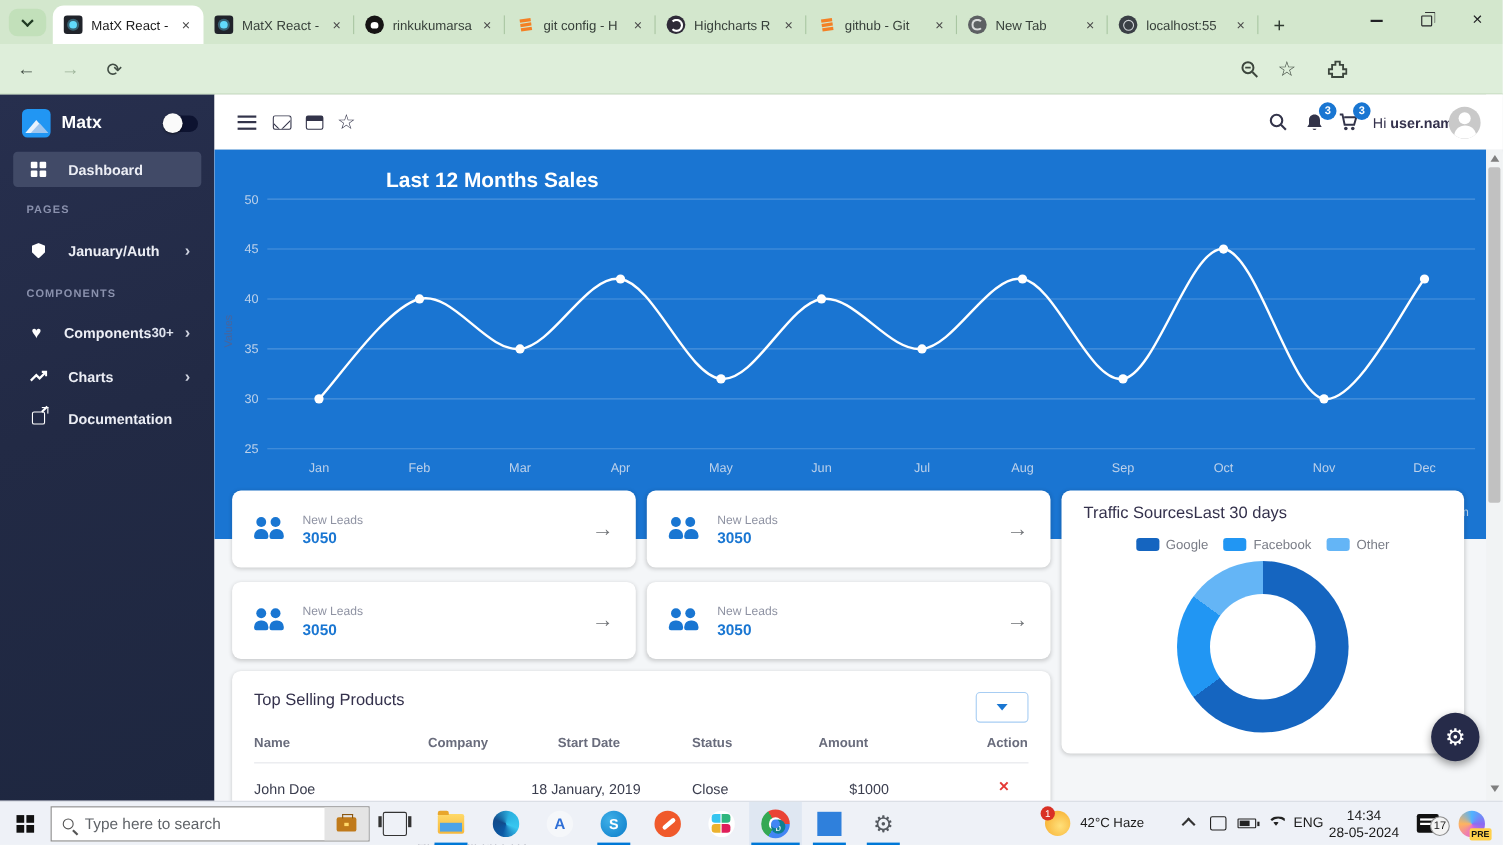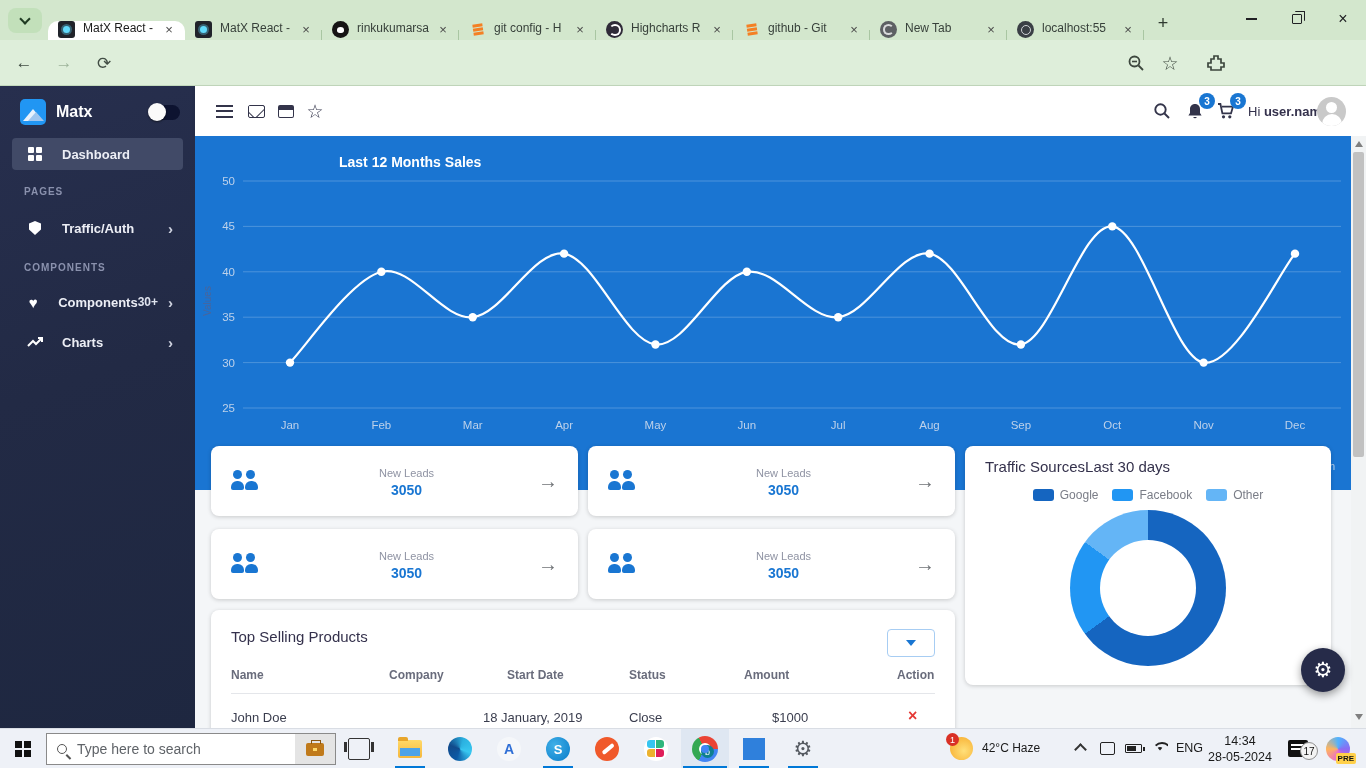--- a/index.html
+++ b/index.html
@@ -4,21 +4,21 @@
 <style>
   * { margin:0; padding:0; box-sizing:border-box; }
   html,body { width:1366px; height:768px; overflow:hidden; font-family:"Liberation Sans", sans-serif; background:#f4f6f8; }
   .abs { position:absolute; }
 
   
   #tabstrip { left:0; top:0; width:1366px; height:40px; background:#d3e7cd; }
   #tabsearch-btn { left:8px; top:8px; width:34px; height:25px; border-radius:8px; background:#c2e0ba; display:flex; align-items:center; justify-content:center; cursor:pointer; }
   .chev-down { width:8px; height:8px; border-right:2px solid #1f3a22; border-bottom:2px solid #1f3a22; transform:rotate(45deg); margin-top:-3px; }
   #tabs { left:48px; top:5px; width:1100px; height:35px; display:flex; }
-  .tab { position:relative; width:137px; height:35px; display:flex; padding:0 8px 0 10px; border-radius:10px 10px 0 0; color:#37403a; font-size:12px; cursor:pointer;margin-top:16px; }
+  .tab { position:relative; width:137px; height:35px; display:flex; align-items:center; padding:0 8px 0 10px; border-radius:10px 10px 0 0; color:#37403a; font-size:12px; cursor:pointer; }
   .tab.active { background:#ffffff; color:#1b1b1b; }
   .tab:not(.active)::after { content:""; position:absolute; right:0; top:9px; height:17px; width:1px; background:#a9c6a2; }
   .tab .t-label { flex:1; white-space:nowrap; overflow:hidden; margin-left:8px; }
   .tab .t-close { width:16px; height:16px; border-radius:8px; display:flex; align-items:center; justify-content:center; color:#4a4a4a; font-size:13px; }
   .fav { width:17px; height:17px; border-radius:4px; flex:0 0 17px; display:flex; align-items:center; justify-content:center; position:relative; }
   .fav-react { background:#20232a; border-radius:3px; }
   .fav-react::before { content:""; width:7px; height:7px; border-radius:50%; background:#61dafb; box-shadow:0 0 0 2px rgba(97,218,251,.35); }
   .fav-github { background:#161414; border-radius:50%; }
   .fav-github::before { content:""; width:7px; height:6px; border-radius:50% 50% 40% 40%; background:#fff; }
   .fav-stackoverflow { background:transparent; }
@@ -85,23 +85,23 @@
   .ico-winasset { width:16px; height:13px; border:1.8px solid #33344a; border-radius:2px; border-top-width:5px; }
   .badge { position:absolute; top:-6px; right:-8px; min-width:16px; height:16px; border-radius:8px; background:#1976d2; color:#fff; font-size:10px; font-weight:bold; display:flex; align-items:center; justify-content:center; padding:0 3px; }
   #tn-greet { top:18px; font-size:13px; color:#34314c; }
   #tn-avatar { top:11px; width:29px; height:29px; border-radius:50%; background:#c9c9c9; position:relative; overflow:hidden; cursor:pointer; }
   #tn-avatar::before { content:""; position:absolute; left:9px; top:5px; width:11px; height:11px; border-radius:50%; background:#fff; }
   #tn-avatar::after { content:""; position:absolute; left:4.5px; top:17px; width:20px; height:12px; border-radius:10px 10px 0 0; background:#fff; }
 
   
   #content-bg { left:195px; top:136px; width:1156px; height:592px; background:#f4f6f8; }
   #blue-band { left:195px; top:136px; width:1156px; height:354px; background:#1a75d2; }
-  #chart-title { left:144px; top:18px; color:#fff; font-size:14px; font-weight:bold; }
+  #chart-title { left:156px; top:18px; color:#fff; font-size:19px; font-weight:bold; }
   #watermark { left:1125px; top:324px; color:rgba(230,235,240,.75); font-size:11px; }
-  .card { background:#fff; border-radius:8px; box-shadow:0 1px 4px rgba(0,0,0,.18);text-align:center; }
+  .card { background:#fff; border-radius:8px; box-shadow:0 1px 4px rgba(0,0,0,.18); }
   .lead-card { width:367px; height:70px; display:flex; align-items:center; padding:0 20px; cursor:pointer; }
   .people-ico { width:34px; height:26px; position:relative; flex:0 0 34px; }
   .people-ico::before { content:""; position:absolute; left:2px; top:2px; width:9px; height:9px; border-radius:50%; background:#1976d2; box-shadow:13px 0 0 #1976d2; }
   .people-ico::after { content:""; position:absolute; left:0; top:13px; width:13px; height:9px; border-radius:6px 6px 2px 2px; background:#1976d2; box-shadow:14px 0 0 #1976d2; }
   .lead-texts { margin-left:10px; flex:1; }
   .lead-label { font-size:11px; color:#8f93a3; }
   .lead-value { font-size:14px; color:#1976d2; font-weight:bold; margin-top:1px; }
   .lead-arrow { color:#6f7276; font-size:20px; }
 
   #traffic-card { left:965px; top:446px; width:366px; height:239px; }
@@ -294,39 +294,45 @@
   <div id="brand-row" class="abs">
     <span id="brand-logo"></span>
     <span id="brand-name">Matx</span>
     <span id="side-toggle"></span>
   </div>
   <div class="abs side-section" style="top:100px;">PAGES</div>
   <div class="abs side-item" style="top:126px;">
     <span class="si-ico">
         <span class="ico-shield"></span>
       </span>
-    <span class="si-label">Traffic/Auth</span>
+    <span class="si-label">January/Auth</span>
     <span class="si-chev">›</span>
   </div>
   <div class="abs side-section" style="top:176px;">COMPONENTS</div>
   <div class="abs side-item" style="top:200px;">
     <span class="si-ico ico-heart">♥</span>
     <span class="si-label">Components</span>
     <span class="si-badge">30+</span>
     <span class="si-chev">›</span>
   </div>
   <div class="abs side-item" style="top:240px;">
     <span class="si-ico">
       <svg width="16" height="12" viewBox="0 0 16 12">
           <polyline points="1,10 6,5 9,8 15,2" fill="none" stroke="#fff" stroke-width="2"></polyline>
           <polyline points="11,2 15,2 15,6" fill="none" stroke="#fff" stroke-width="2"></polyline>
         </svg>
     </span>
     <span class="si-label">Charts</span>
     <span class="si-chev">›</span>
+  </div>
+  <div class="abs side-item" style="top:278px;">
+    <span class="si-ico">
+        <span class="ico-launch"></span>
+      </span>
+    <span class="si-label">Documentation</span>
   </div>
 </div>
 
 <div id="topnav" class="abs">
   <div class="abs tn-ico" style="left:17px;">
       <span class="burger"></span>
     </div>
   <div class="abs tn-ico" style="left:49px;">
       <span class="ico-mail"></span>
     </div>

